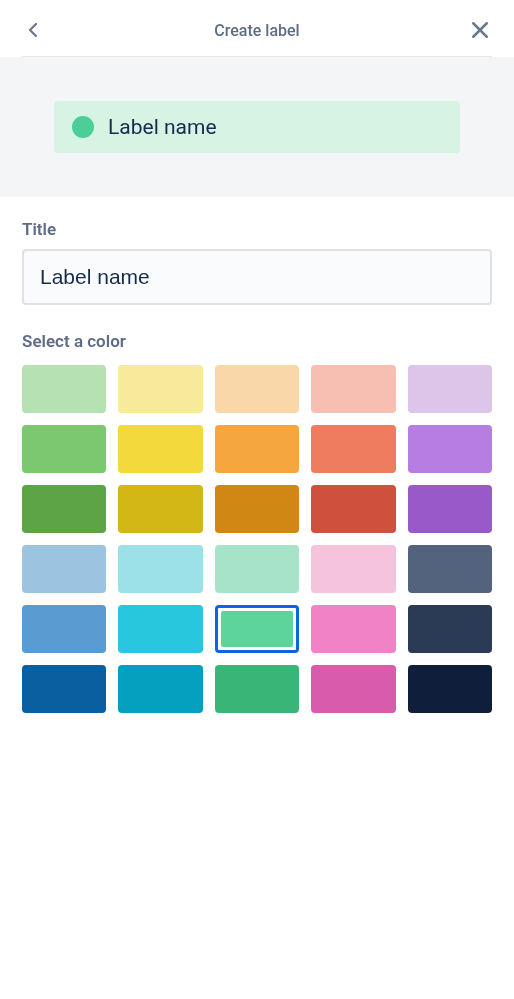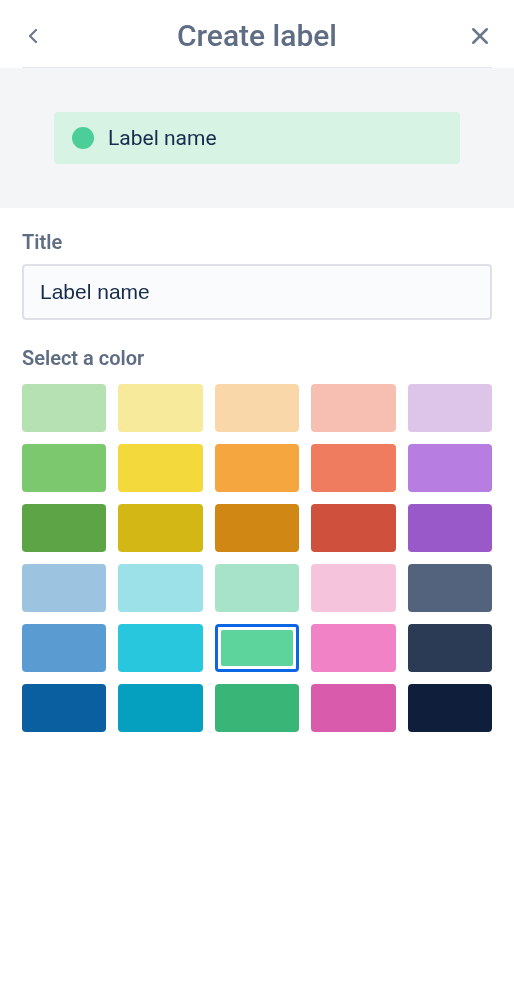--- a/index.html
+++ b/index.html
@@ -14,21 +14,21 @@
       display: flex;
       align-items: center;
       justify-content: space-between;
       padding: 18px 22px 14px 22px;
       border-bottom: 1px solid #e4e7eb;
       margin: 0 22px;
       padding-left: 0;
       padding-right: 0;
     }
     .header-title {
-      font-size: 30px;
+      font-size: 16px;
       font-weight: 500;
       color: #5E6C84;
       text-align: center;
       flex: 1;
     }
     .back-icon, .close-icon {
       color: #6B778C;
       cursor: pointer;
       display: flex;
       align-items: center;
@@ -58,21 +58,21 @@
       flex-shrink: 0;
     }
     .label-text {
       font-size: 21px;
       color: #172B4D;
     }
     .content {
       padding: 22px 22px;
     }
     .field-label {
-      font-size: 20px;
+      font-size: 17px;
       font-weight: 600;
       color: #5E6C84;
       margin-bottom: 10px;
     }
     .title-input {
       width: 100%;
       border: 2px solid #DFE1E6;
       border-radius: 4px;
       padding: 14px 16px;
       font-size: 21px;

